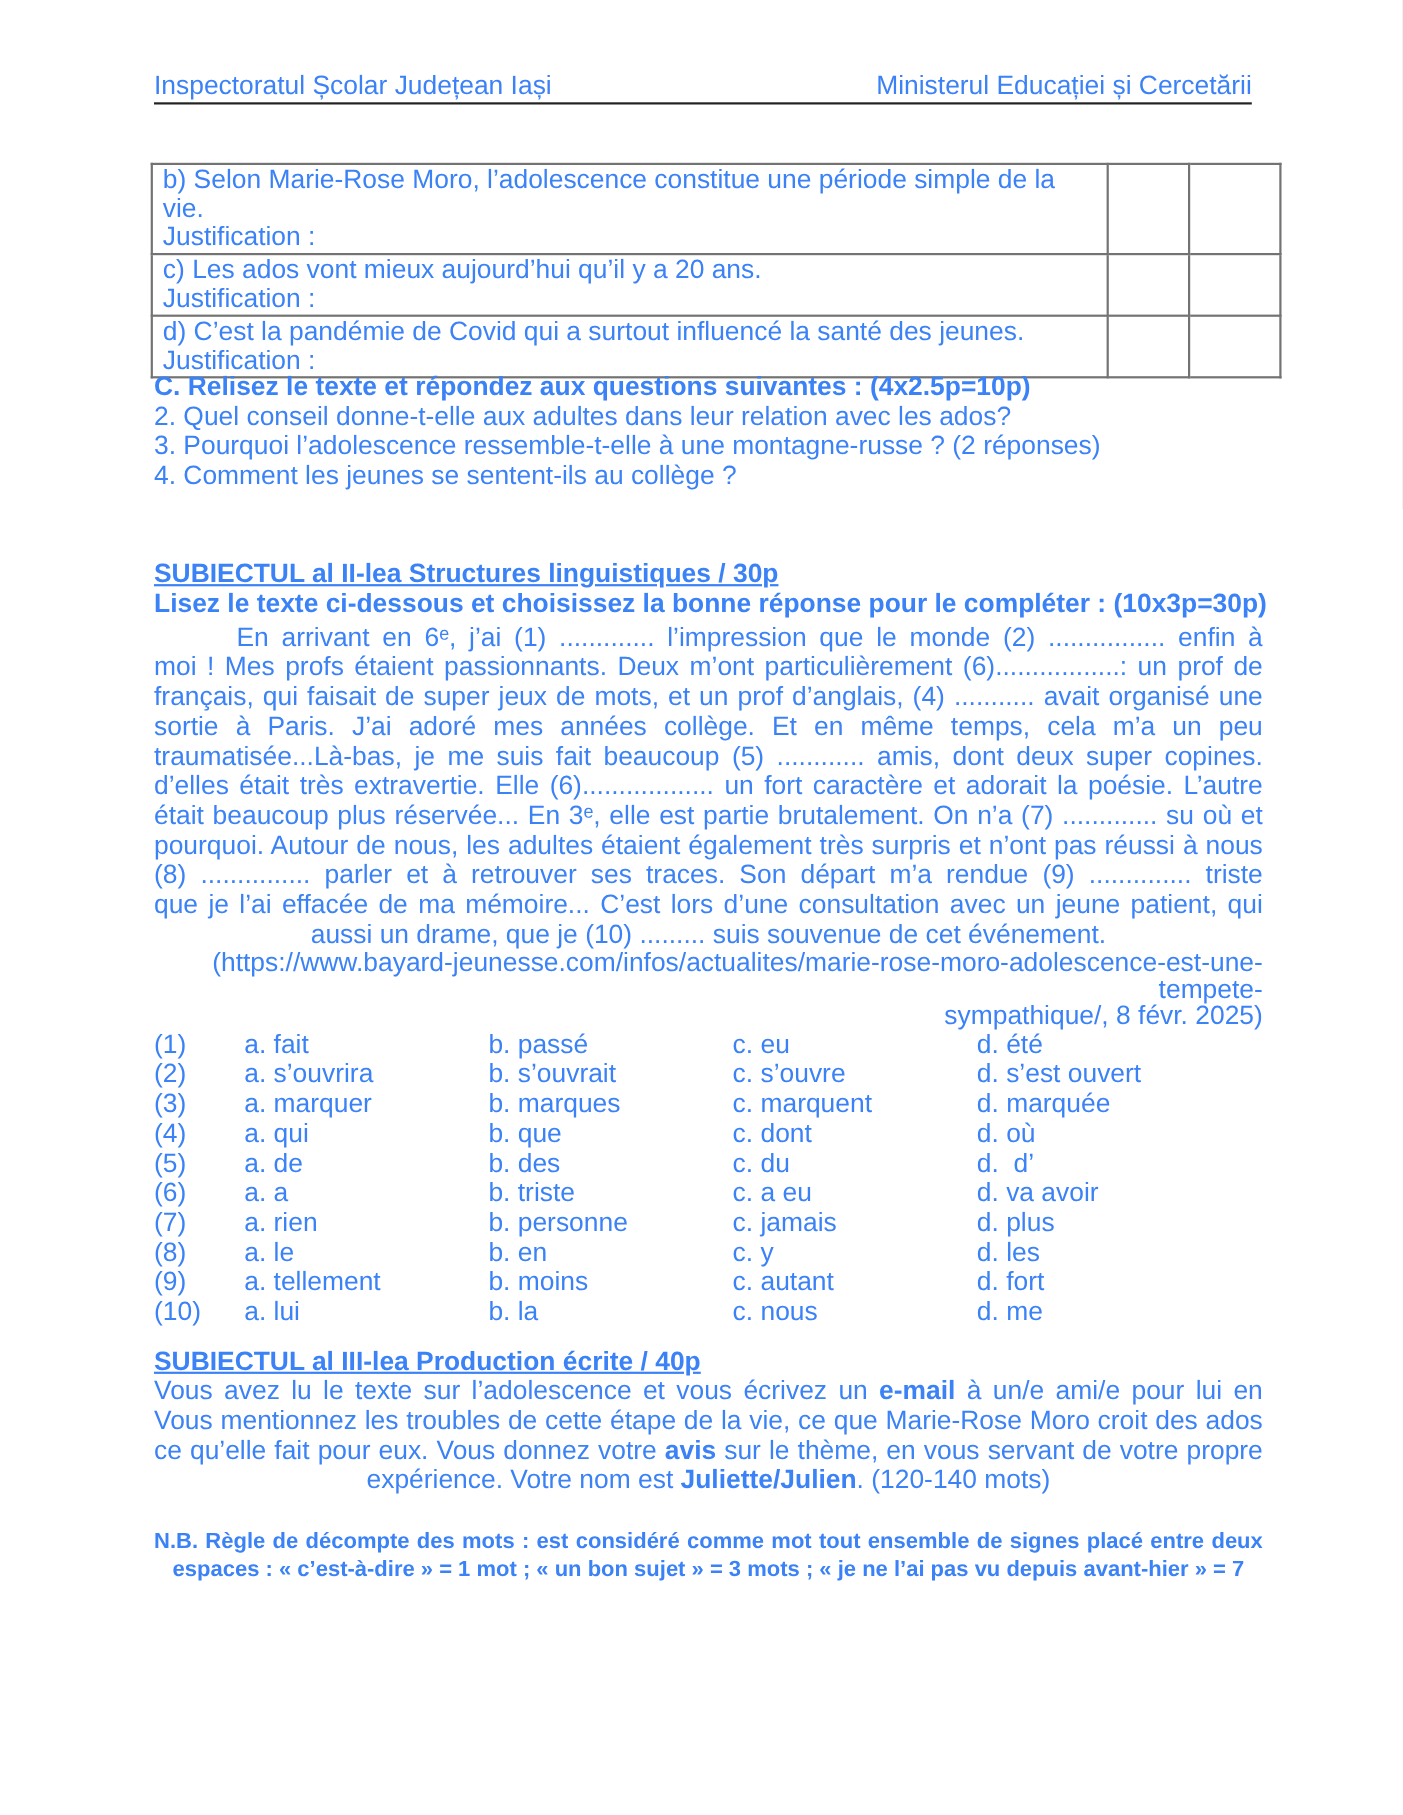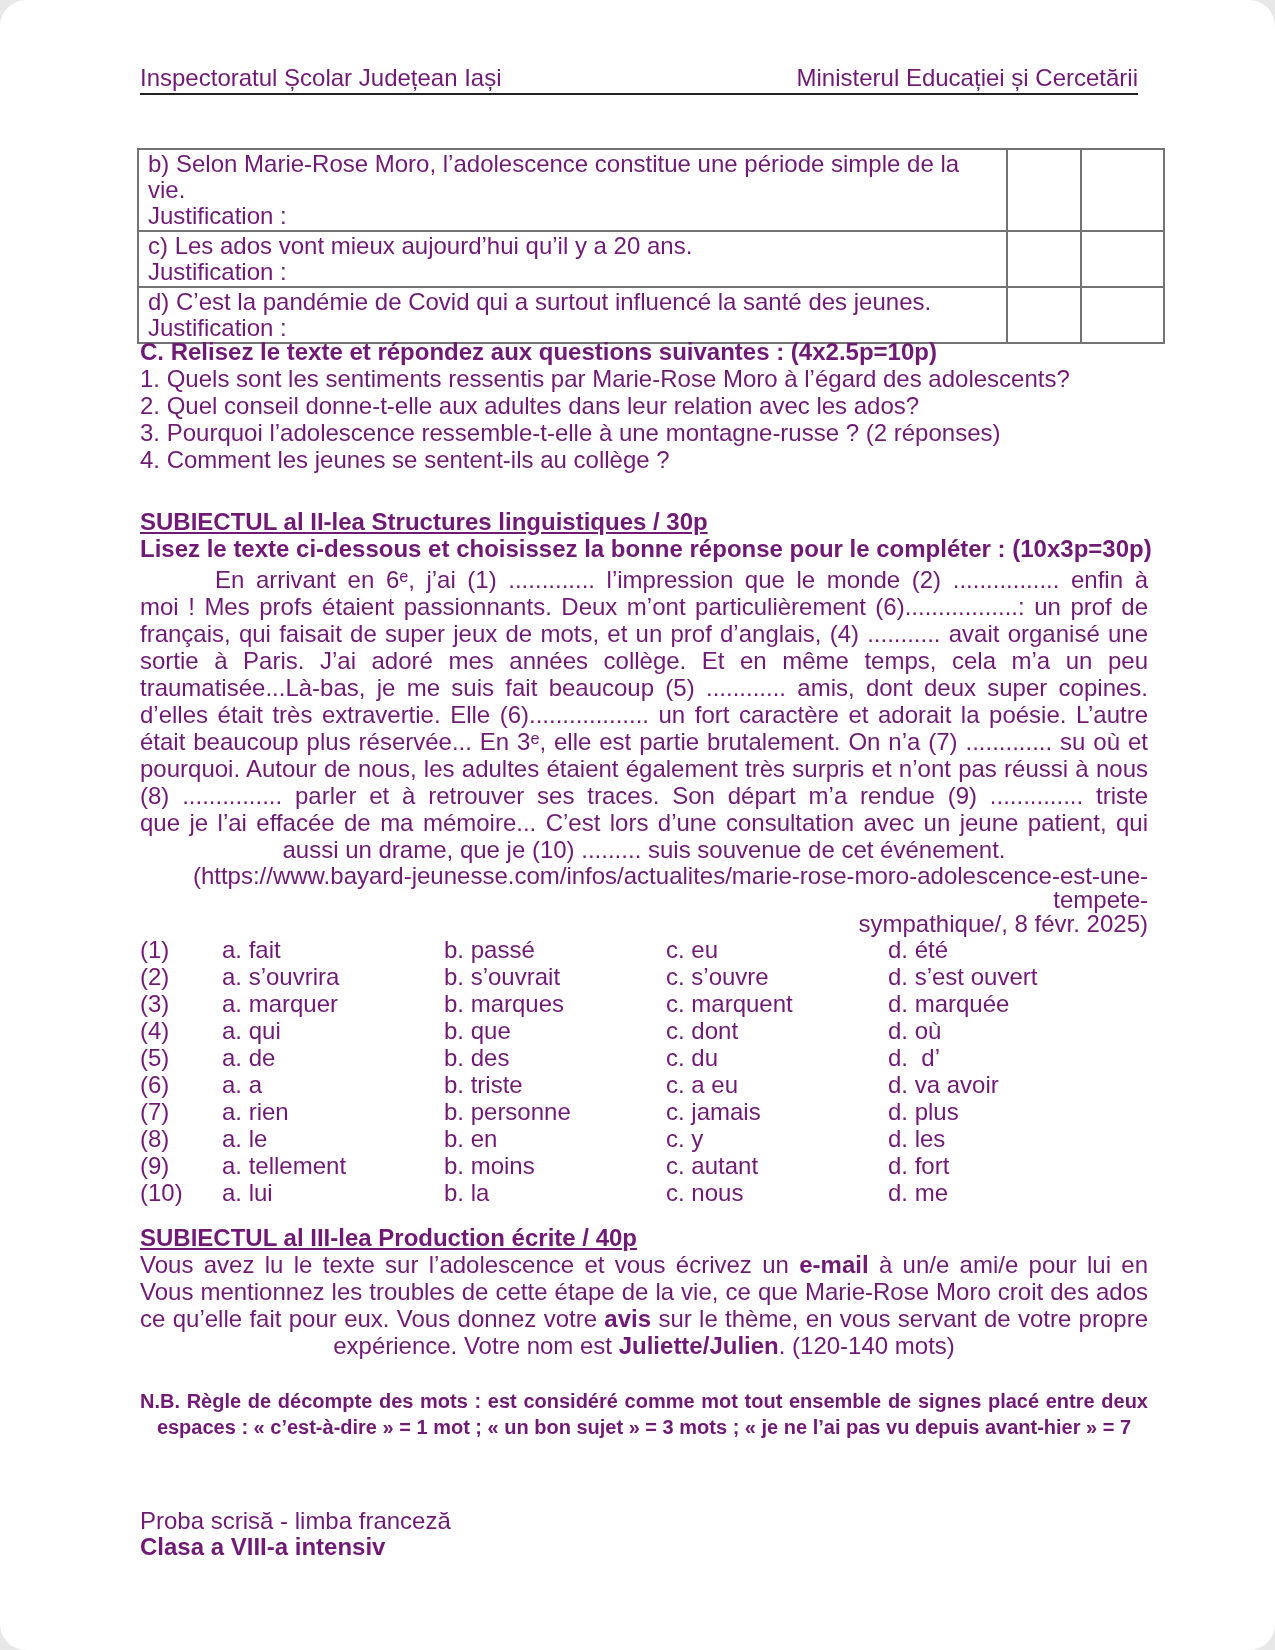--- a/index.html
+++ b/index.html
@@ -1,19 +1,19 @@
 <!DOCTYPE html>
 <html><head>
 <meta charset="utf-8">
 <style>
   html,body{margin:0;padding:0;background:#e8e8e8;}
   .page{
     position:relative;width:1275px;height:1650px;background:#ffffff;
     font-family:"Liberation Sans","DejaVu Sans",sans-serif;
-    color:#701a75;font-size:24px;line-height:27px;overflow:hidden;border-radius:26px;
+    color:#3b82f6;font-size:24px;line-height:27px;overflow:hidden;
   }
   
   .hdr{position:absolute;left:140px;top:64px;width:998px;display:flex;
        justify-content:space-between;border-bottom:2px solid #222;padding-bottom:2px;}
   
   table.tf{position:absolute;left:137px;top:148px;width:1026px;border-collapse:collapse;
            table-layout:fixed;font-size:24px;line-height:26px;}
   table.tf td{border:2px solid #737373;padding:1px 9px;vertical-align:top;overflow:hidden;}
   table.tf td.blank{padding:0;}
   
@@ -78,21 +78,20 @@
         <div>Justification :</div>
       </td>
       <td class="blank"></td>
       <td class="blank"></td>
     </tr>
   </tbody>
     </table>
 
   <div class="blk" style="top:338px">
     <div class="bold nowrap">C. Relisez le texte et répondez aux questions suivantes : (4x2.5p=10p)</div>
-    <div class="nowrap">1. Quels sont les sentiments ressentis par Marie-Rose Moro à l’égard des adolescents?</div>
     <div class="nowrap">2. Quel conseil donne-t-elle aux adultes dans leur relation avec les ados?</div>
     <div class="nowrap">3. Pourquoi l’adolescence ressemble-t-elle à une montagne-russe ? (2 réponses)</div>
     <div class="nowrap">4. Comment les jeunes se sentent-ils au collège ?</div>
   </div>
 
   <div class="blk bold" style="top:508px">
     <div class="nowrap"><span class="uline">SUBIECTUL al II-lea Structures linguistiques / 30p</span></div>
     <div class="nowrap">Lisez le texte ci-dessous et choisissez la bonne réponse pour le compléter : (10x3p=30p)</div>
   </div>
 
@@ -194,18 +193,14 @@
     <div class="j-line">Vous mentionnez les troubles de cette étape de la vie, ce que Marie-Rose Moro croit des ados et</div>
     <div class="j-line"><span>ce qu’elle fait pour eux. Vous donnez votre </span><span class="bold">avis</span><span> sur le thème, en vous servant de votre propre</span></div>
     <div class="j-left"><span>expérience. Votre nom est </span><span class="bold">Juliette/Julien</span><span>. (120-140 mots)</span></div>
   </div>
 
   <div class="blk nb" style="top:1388px">
     <div class="j-line">N.B. Règle de décompte des mots : est considéré comme mot tout ensemble de signes placé entre deux</div>
     <div class="j-left">espaces : « c’est-à-dire » = 1 mot ; « un bon sujet » = 3 mots ; « je ne l’ai pas vu depuis avant-hier » = 7 mots.</div>
   </div>
 
-  <div class="blk ftr" style="top:1508px">
-    <div>Proba scrisă - limba franceză</div>
-    <div class="bold">Clasa a VIII-a intensiv</div>
-  </div>
 
 </div>
 
 </body></html>

